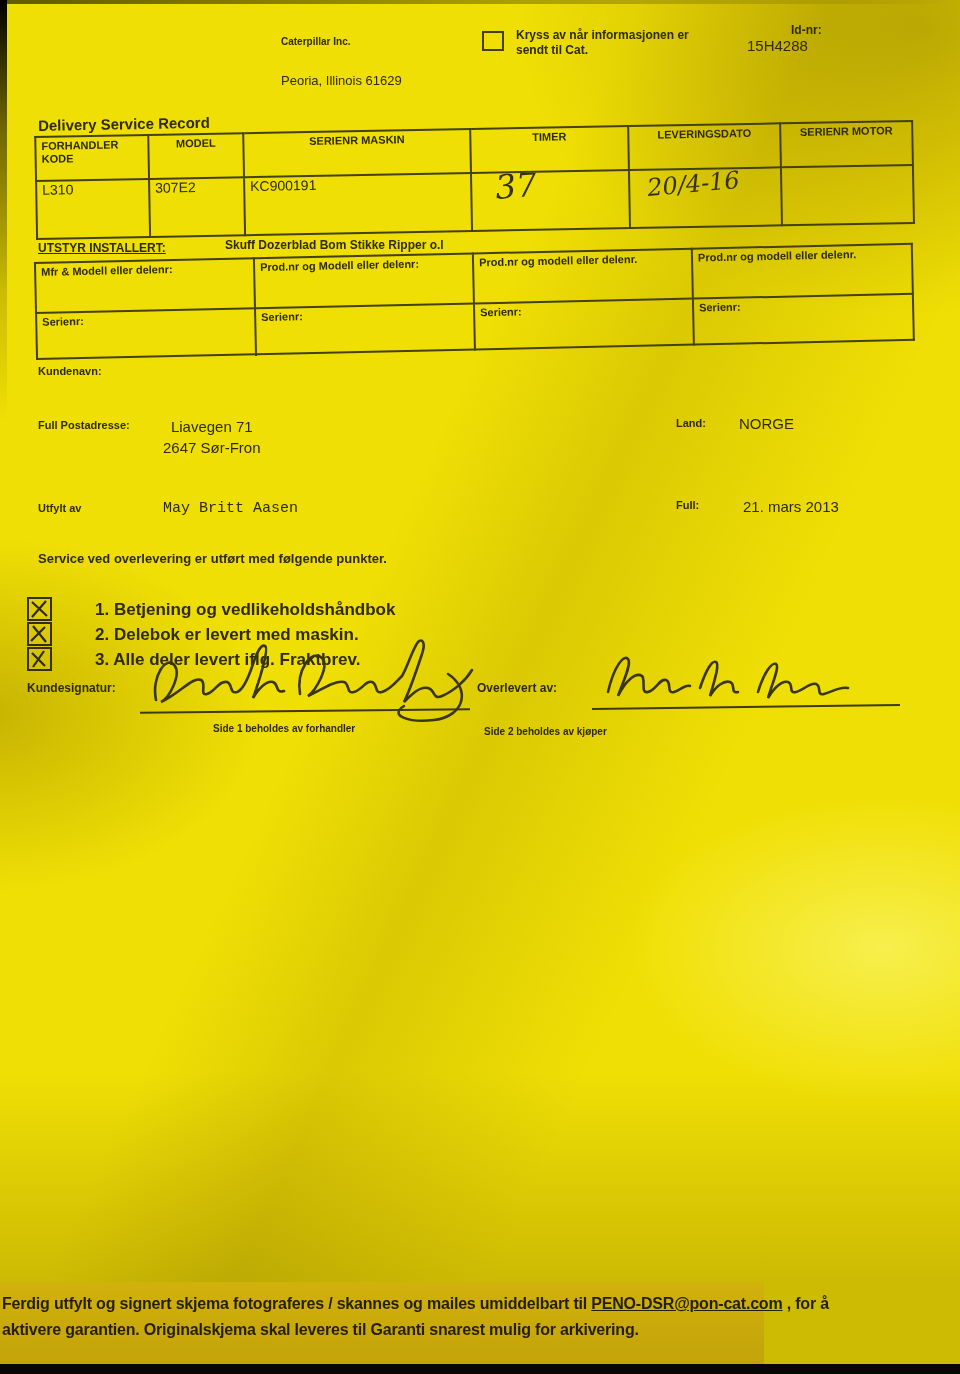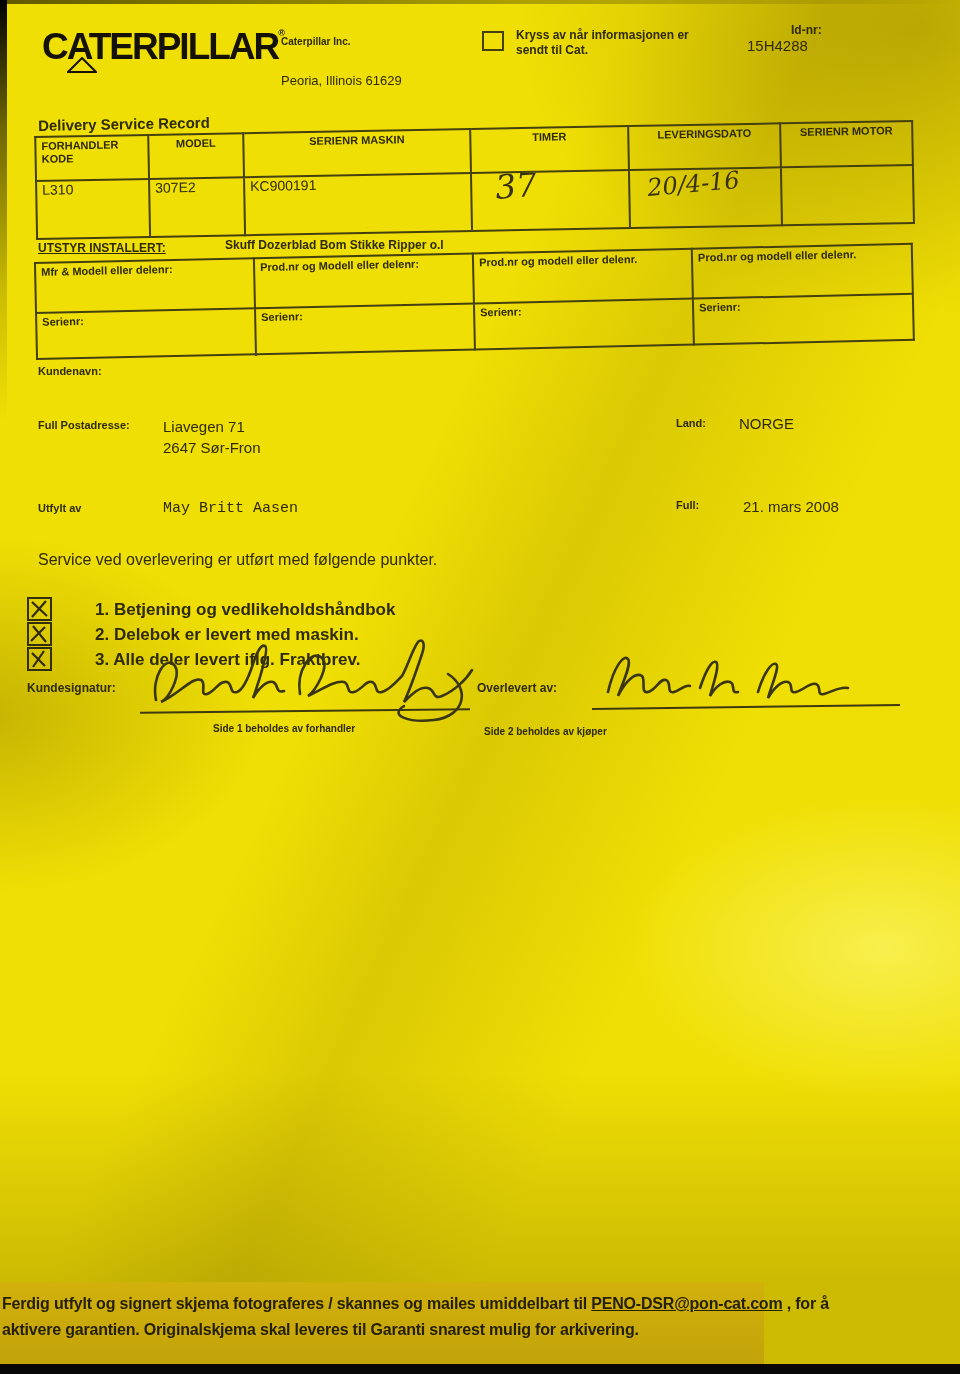--- a/index.html
+++ b/index.html
@@ -37,32 +37,32 @@
   .t2 td{height:40px;}
   .eq-label{left:38px;top:241px;font-size:12px;font-weight:700;text-decoration:underline;}
   .eq-value{left:225px;top:238px;font-size:12px;font-weight:700;}
   .t2-block{left:35px;top:262px;transform:rotate(-1.25deg);transform-origin:0 50%;}
   
   .hand{font-family:"DejaVu Serif", serif;font-style:italic;color:#37310f;display:inline-block;transform:rotate(-4deg);}
   .hand-timer{font-size:33px;margin:4px 0 0 18px;}
   .hand-date{font-size:24px;margin:6px 0 0 12px;}
   
   .lbl{font-size:11px;font-weight:700;}
-  .val{font-size:15px;font-weight:400;line-height:21px;}
+  .val{font-size:15px;font-weight:400;line-height:21px;text-align:center;}
   .f-kundenavn{left:38px;top:365px;}
   .f-postadr-l{left:38px;top:419px;}
   .f-postadr-v{left:163px;top:416px;}
   .f-land-l{left:676px;top:417px;}
   .f-land-v{left:739px;top:413px;}
   .f-utfylt-l{left:38px;top:502px;}
   .f-utfylt-v{left:163px;top:498px;font-family:Liberation Mono, monospace;}
   .f-dato-l{left:676px;top:499px;}
   .f-dato-v{left:743px;top:496px;}
   
-  .svc-head{left:38px;top:551px;font-size:16px;font-weight:400;}
+  .svc-head{left:38px;top:551px;font-size:13px;font-weight:700;}
   .chk{width:21px;height:20px;border:2px solid #332e0c;}
   .chk svg{display:block;}
   .chk1{left:27px;top:597px;} .chk2{left:27px;top:622px;} .chk3{left:27px;top:647px;}
   .chk-lbl{font-size:17px;font-weight:700;}
   .chkl1{left:95px;top:600px;} .chkl2{left:95px;top:625px;} .chkl3{left:95px;top:650px;}
   
   .sig-lbl{font-size:12px;font-weight:700;}
   .sig-cust-l{left:27px;top:681px;}
   .sig-line1{left:140px;top:710px;width:330px;height:0;border-top:2px solid #3f3910;transform:rotate(-0.6deg);}
   .sig-cust-svg{left:148px;top:636px;}
@@ -82,26 +82,20 @@
   .edge-left{left:0;top:0;width:7px;height:420px;background:linear-gradient(to bottom,#000 0%,rgba(0,0,0,.55) 30%,rgba(60,50,0,.2) 70%,transparent 100%);}
   .edge-top{left:0;top:0;width:960px;height:4px;background:linear-gradient(to right,rgba(0,0,0,.6),rgba(0,0,0,.25) 60%,transparent);}
   .edge-bottom{left:0;top:1364px;width:960px;height:10px;background:#070707;}
   .overlay{left:0;top:0;width:960px;height:1374px;pointer-events:none;}
 </style>
 </head>
 <body>
 
 <div class="paper">
 
-  <div class="abs logo">
-    <span class="logo-text">CATERPILLAR</span><span class="logo-reg">®</span>
-    <svg class="logo-tri" width="30" height="16">
-      <polygon points="15,1 29,15 1,15" fill="#f0df04" stroke="#151205" stroke-width="2"></polygon>
-    </svg>
-  </div>
   <div class="abs co-name">Caterpillar Inc.</div>
   <div class="abs co-addr">Peoria, Illinois 61629</div>
   <div class="abs hdr-checkbox"></div>
   <div class="abs hdr-chk-label">Kryss av når informasjonen er sendt til Cat.</div>
   <div class="abs idnr-label">Id-nr:</div>
   <div class="abs idnr-value">15H4288</div>
 
   <div class="abs rec-block">
     <div class="rec-title">Delivery Service Record</div>
     <table class="t1">
@@ -165,21 +159,21 @@
   <div class="abs lbl f-postadr-l">Full Postadresse:</div>
   <div class="abs val f-postadr-v">
     <div>Liavegen 71</div>
     <div>2647 Sør-Fron</div>
   </div>
   <div class="abs lbl f-land-l">Land:</div>
   <div class="abs val f-land-v">NORGE</div>
   <div class="abs lbl f-utfylt-l">Utfylt av</div>
   <div class="abs val f-utfylt-v">May Britt Aasen</div>
   <div class="abs lbl f-dato-l">Full:</div>
-  <div class="abs val f-dato-v">21. mars 2008</div>
+  <div class="abs val f-dato-v">21. mars 2013</div>
 
   <div class="abs svc-head">Service ved overlevering er utført med følgende punkter.</div>
   <div class="abs chk chk1">
     <svg width="21" height="20">
         <path d="M3 3 L18 17 M17 2 L3 18" stroke="#2f2a0a" stroke-width="2.2" fill="none"></path>
       </svg>
   </div>
   <div class="abs chk chk2">
     <svg width="21" height="20">
         <path d="M4 2 L17 18 M16 3 L2 17" stroke="#2f2a0a" stroke-width="2.2" fill="none"></path>

